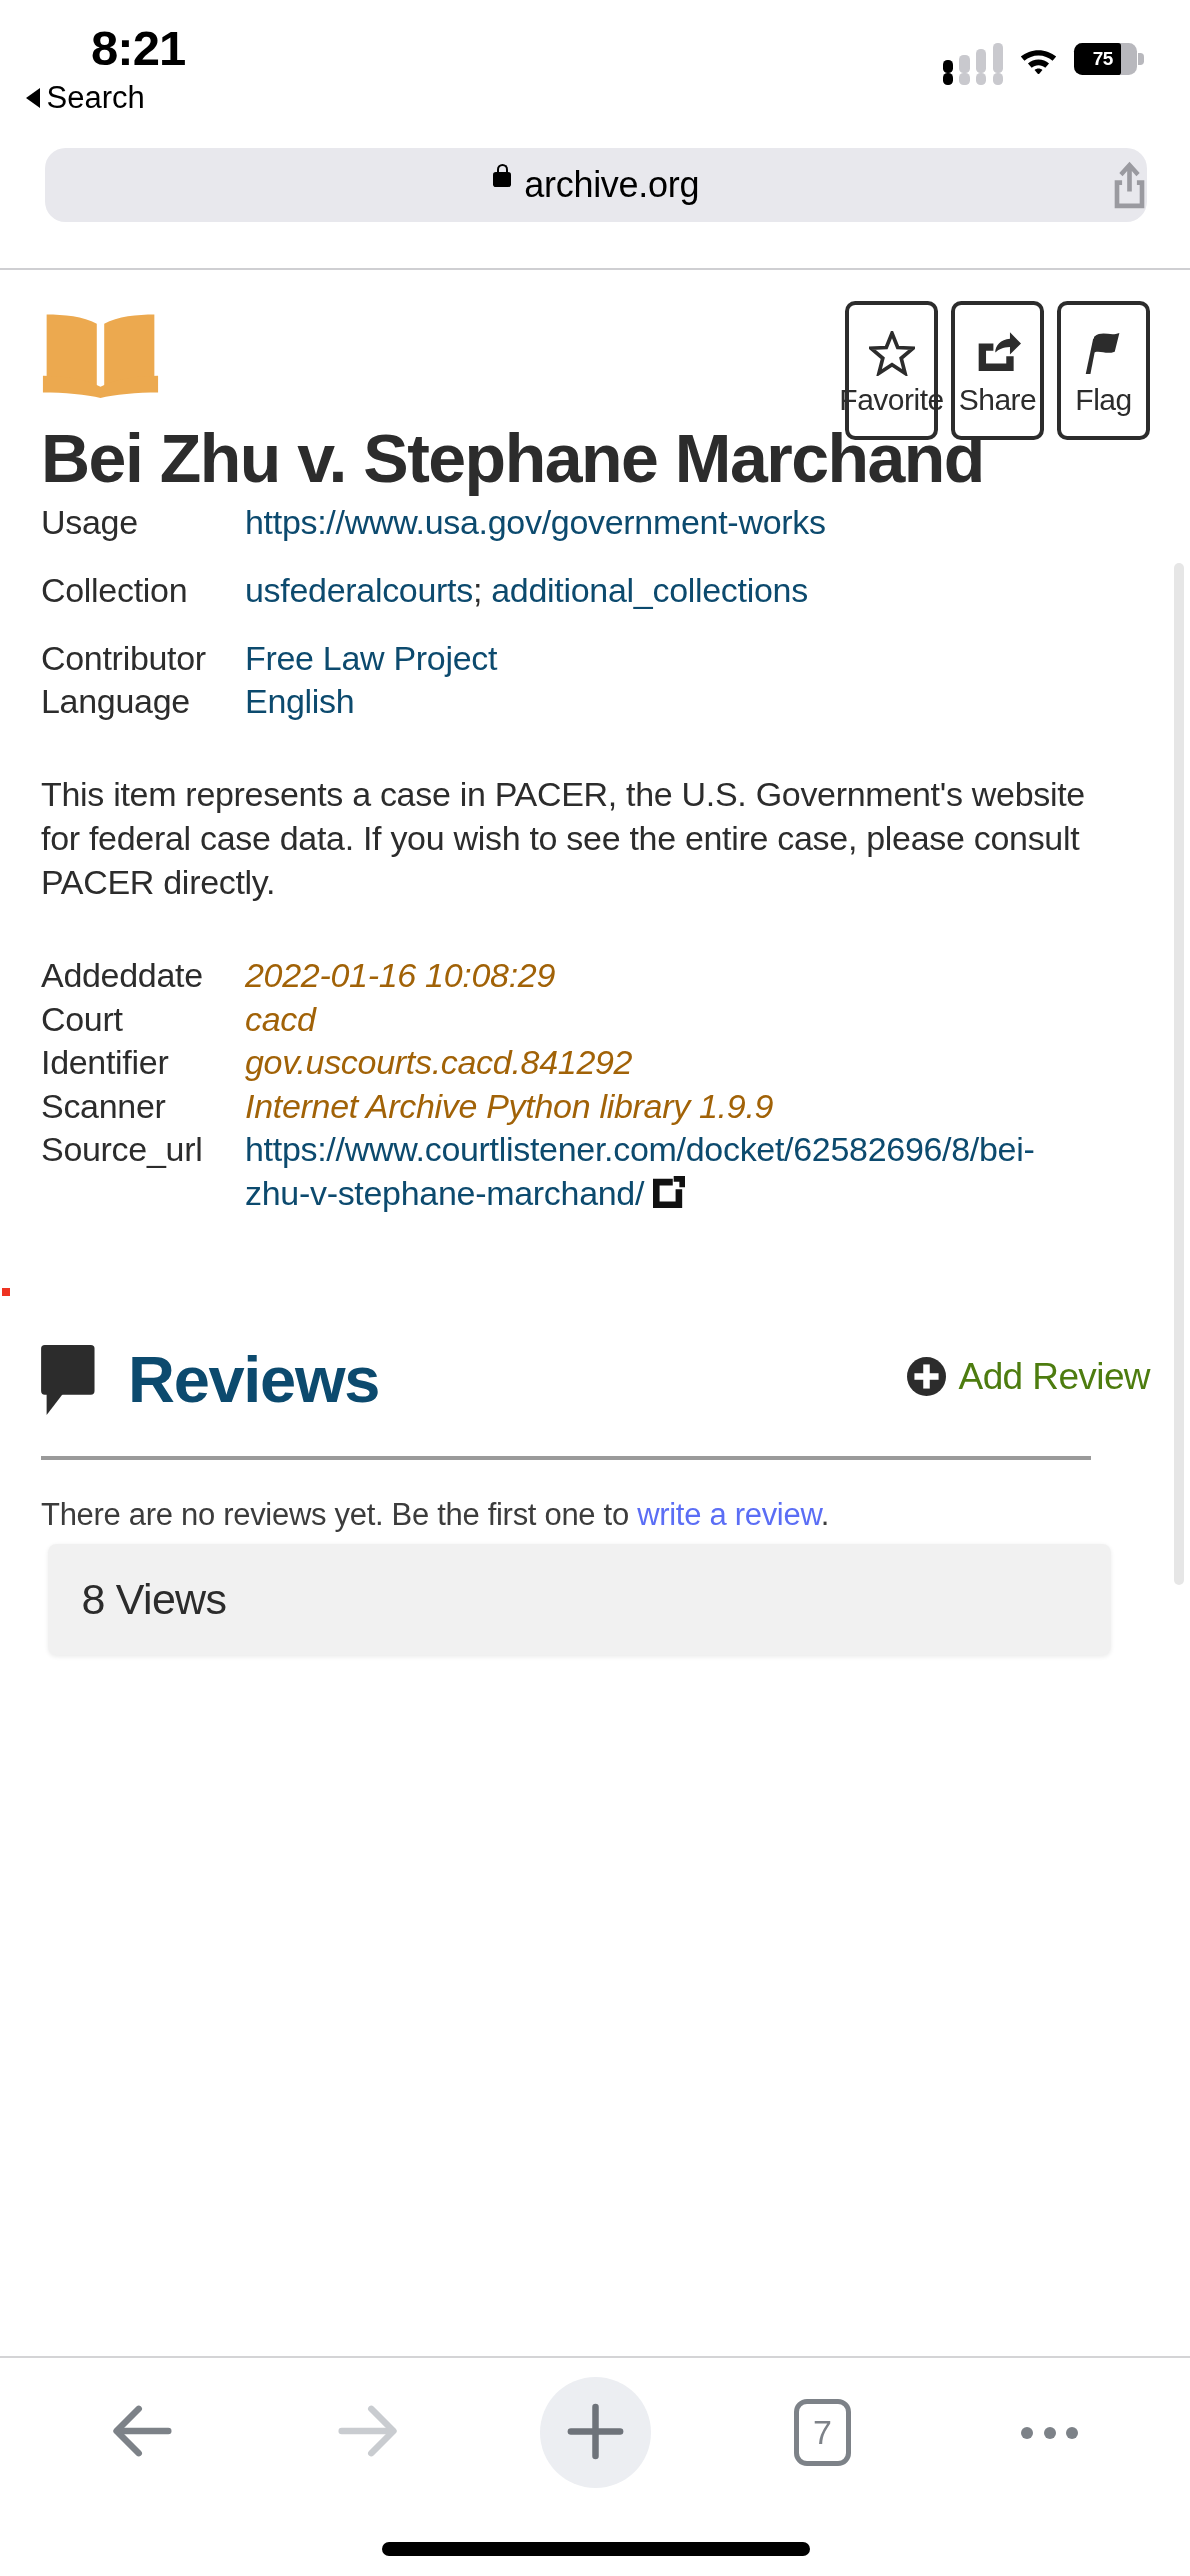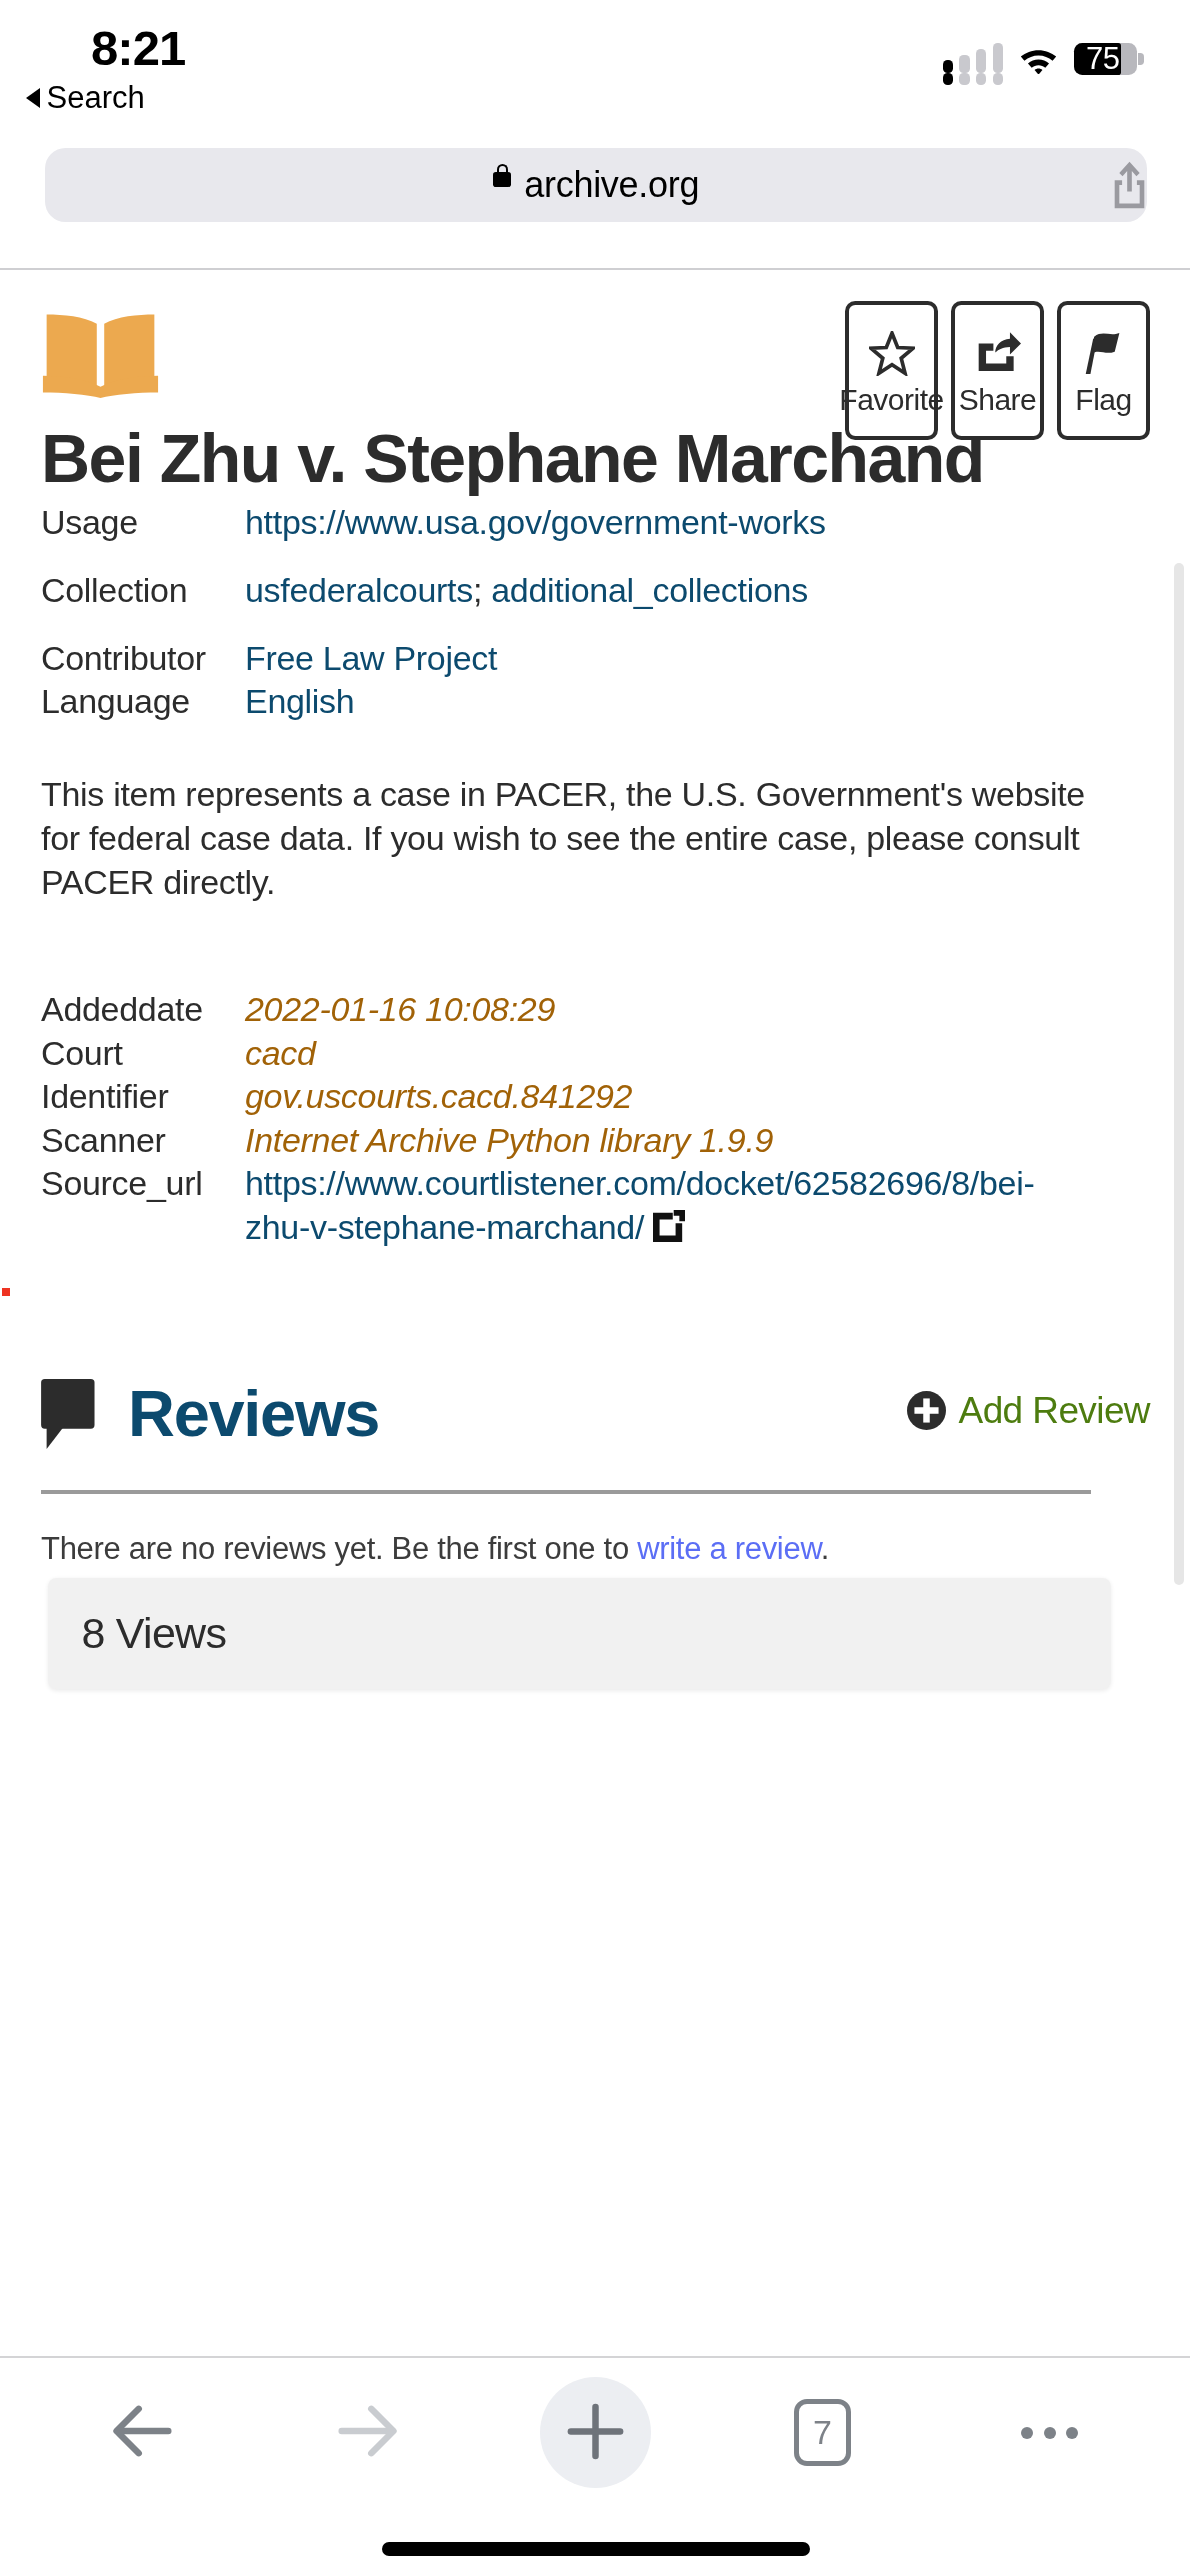--- a/index.html
+++ b/index.html
@@ -41,21 +41,21 @@
     position: relative; width: 63px; height: 32px;
     border-radius: 8.3px; background: #b8b8bd; overflow: visible;
   }
   .battery .fill {
     position: absolute; left: 0; top: 0; bottom: 0; width: 75%;
     border-radius: 8.3px 2.8px 2.8px 8.3px; background: #000;
   }
   .battery .pct {
     position: absolute; left: 0; top: 0; width: 100%; height: 100%;
     display: flex; align-items: center; justify-content: center;
-    color: #fff; font-size: 31px; font-weight: normal; letter-spacing: -0.5px;
+    color: #fff; font-size: 19px; font-weight: bold; letter-spacing: -0.5px;
     padding-right: 5.6px;
   }
   .battery .cap {
     position: absolute; right: -6.5px; top: 10.2px; width: 5.6px; height: 12px;
     background: #b8b8bd; border-radius: 0 3.7px 3.7px 0;
   }
 
   
   .back-search {
     position: absolute; left: 26px; top: 80px;
@@ -343,21 +343,21 @@
         <td class="k">Language</td>
         <td class="v">
           <a href="#">English</a>
         </td>
       </tr>
     </tbody>
       </table>
 
     <p class="desc">This item represents a case in PACER, the U.S. Government's website for federal case data. If you wish to see the entire case, please consult PACER directly.</p>
 
-    <table class="meta" style="margin-top:84px">
+    <table class="meta" style="margin-top:50px">
       <tbody>
           <tr>
         <td class="k">Addeddate</td>
         <td class="v plain">2022-01-16 10:08:29</td>
       </tr>
       <tr>
         <td class="k">Court</td>
         <td class="v plain">cacd</td>
       </tr>
       <tr>

